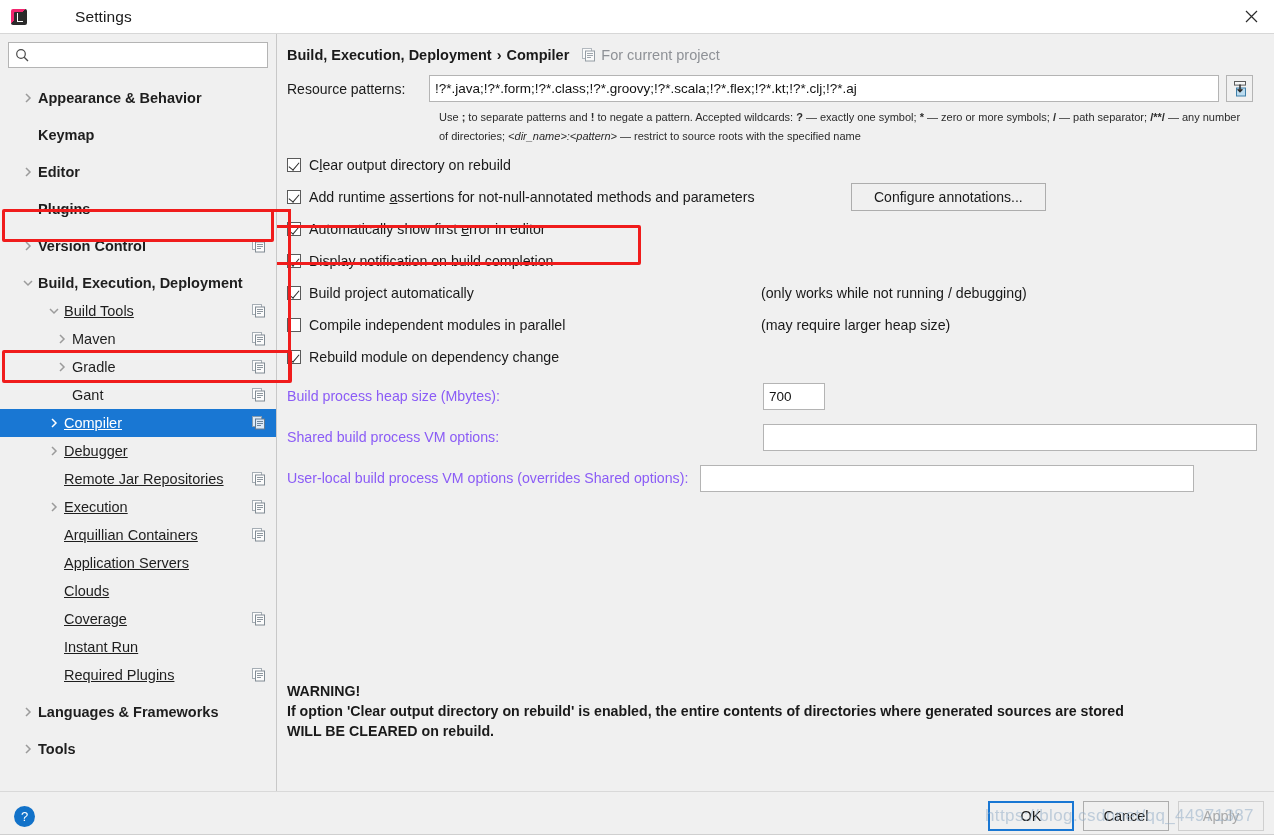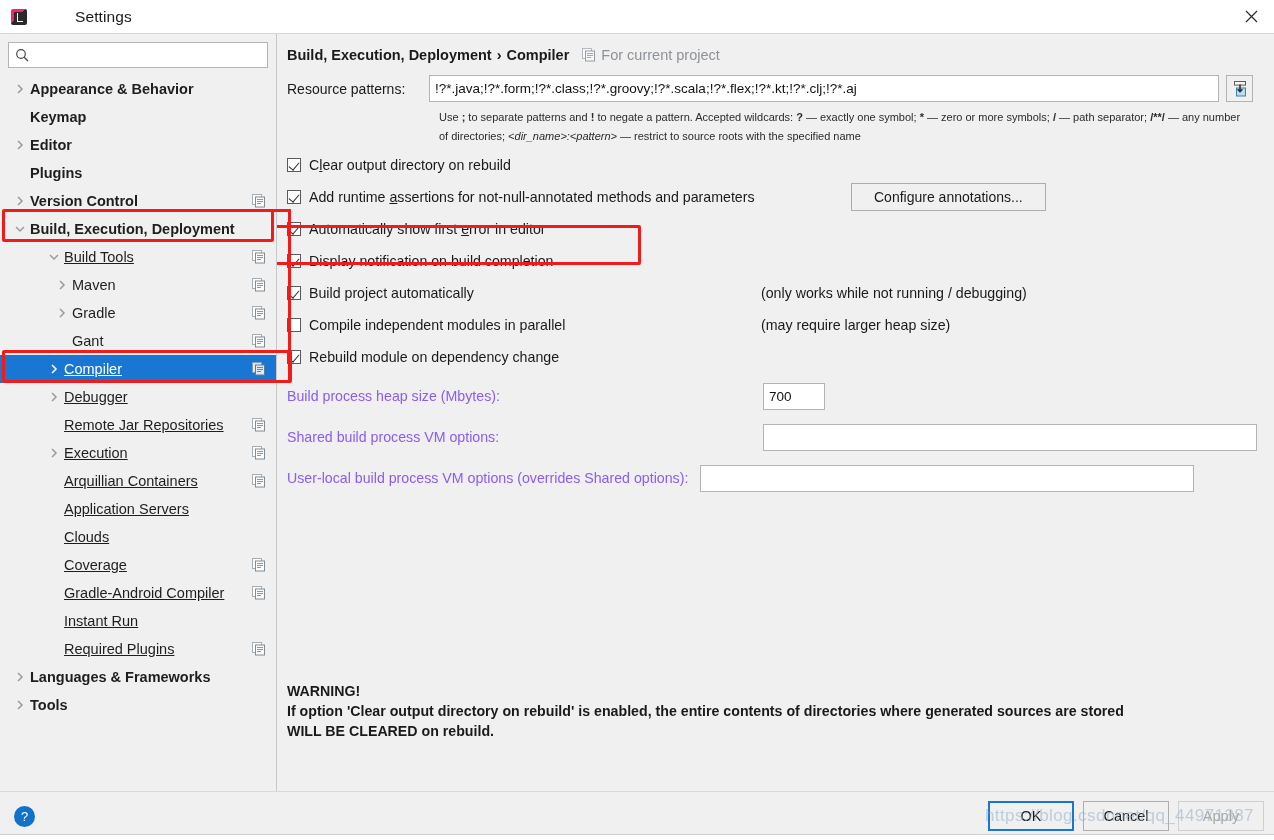--- a/index.html
+++ b/index.html
@@ -143,21 +143,21 @@
   .tree-row .label { flex: 1 1 auto; }
   .tree-row.bold .label { font-weight: bold; }
   .tree-row .copy-icon {
     flex: 0 0 14px;
     width: 14px; height: 14px;
     margin-left: 8px;
     opacity: .85;
   }
 
   
-  .lv0 { padding-left: 10px; }
+  .lv0 { padding-left: 18px; margin-top: 9px; }
   .lv1 { padding-left: 44px; text-decoration: underline; }
   .lv2 { padding-left: 52px; }
 
   
   .main {
     flex: 1 1 auto;
     background: #f0f0f0;
     position: relative;
     padding: 0 14px 0 10px;
     overflow: hidden;
@@ -581,29 +581,20 @@
             <span class="arrow"></span>
             <span class="label">Coverage</span>
             <span class="copy-icon"><svg width="14" height="14" viewBox="0 0 14 14" aria-hidden="true">
                 <rect x="0.5" y="0.5" width="9" height="10" fill="#ffffff" stroke="#9aa3ab" stroke-width="1"></rect>
                 <rect x="3.5" y="3" width="9" height="10" fill="#ffffff" stroke="#6f7b85" stroke-width="1"></rect>
                 <path d="M5 5.5h6M5 7.5h6M5 9.5h4" stroke="#6f7b85" stroke-width="0.9"></path>
               </svg></span>
           </div>
           <div class="tree-row lv1">
             <span class="arrow"></span>
-            <span class="label">Gradle-Android Compiler</span>
-            <span class="copy-icon"><svg width="14" height="14" viewBox="0 0 14 14" aria-hidden="true">
-                <rect x="0.5" y="0.5" width="9" height="10" fill="#ffffff" stroke="#9aa3ab" stroke-width="1"></rect>
-                <rect x="3.5" y="3" width="9" height="10" fill="#ffffff" stroke="#6f7b85" stroke-width="1"></rect>
-                <path d="M5 5.5h6M5 7.5h6M5 9.5h4" stroke="#6f7b85" stroke-width="0.9"></path>
-              </svg></span>
-          </div>
-          <div class="tree-row lv1">
-            <span class="arrow"></span>
             <span class="label">Instant Run</span>
           </div>
           <div class="tree-row lv1">
             <span class="arrow"></span>
             <span class="label">Required Plugins</span>
             <span class="copy-icon"><svg width="14" height="14" viewBox="0 0 14 14" aria-hidden="true">
                 <rect x="0.5" y="0.5" width="9" height="10" fill="#ffffff" stroke="#9aa3ab" stroke-width="1"></rect>
                 <rect x="3.5" y="3" width="9" height="10" fill="#ffffff" stroke="#6f7b85" stroke-width="1"></rect>
                 <path d="M5 5.5h6M5 7.5h6M5 9.5h4" stroke="#6f7b85" stroke-width="0.9"></path>
               </svg></span>

